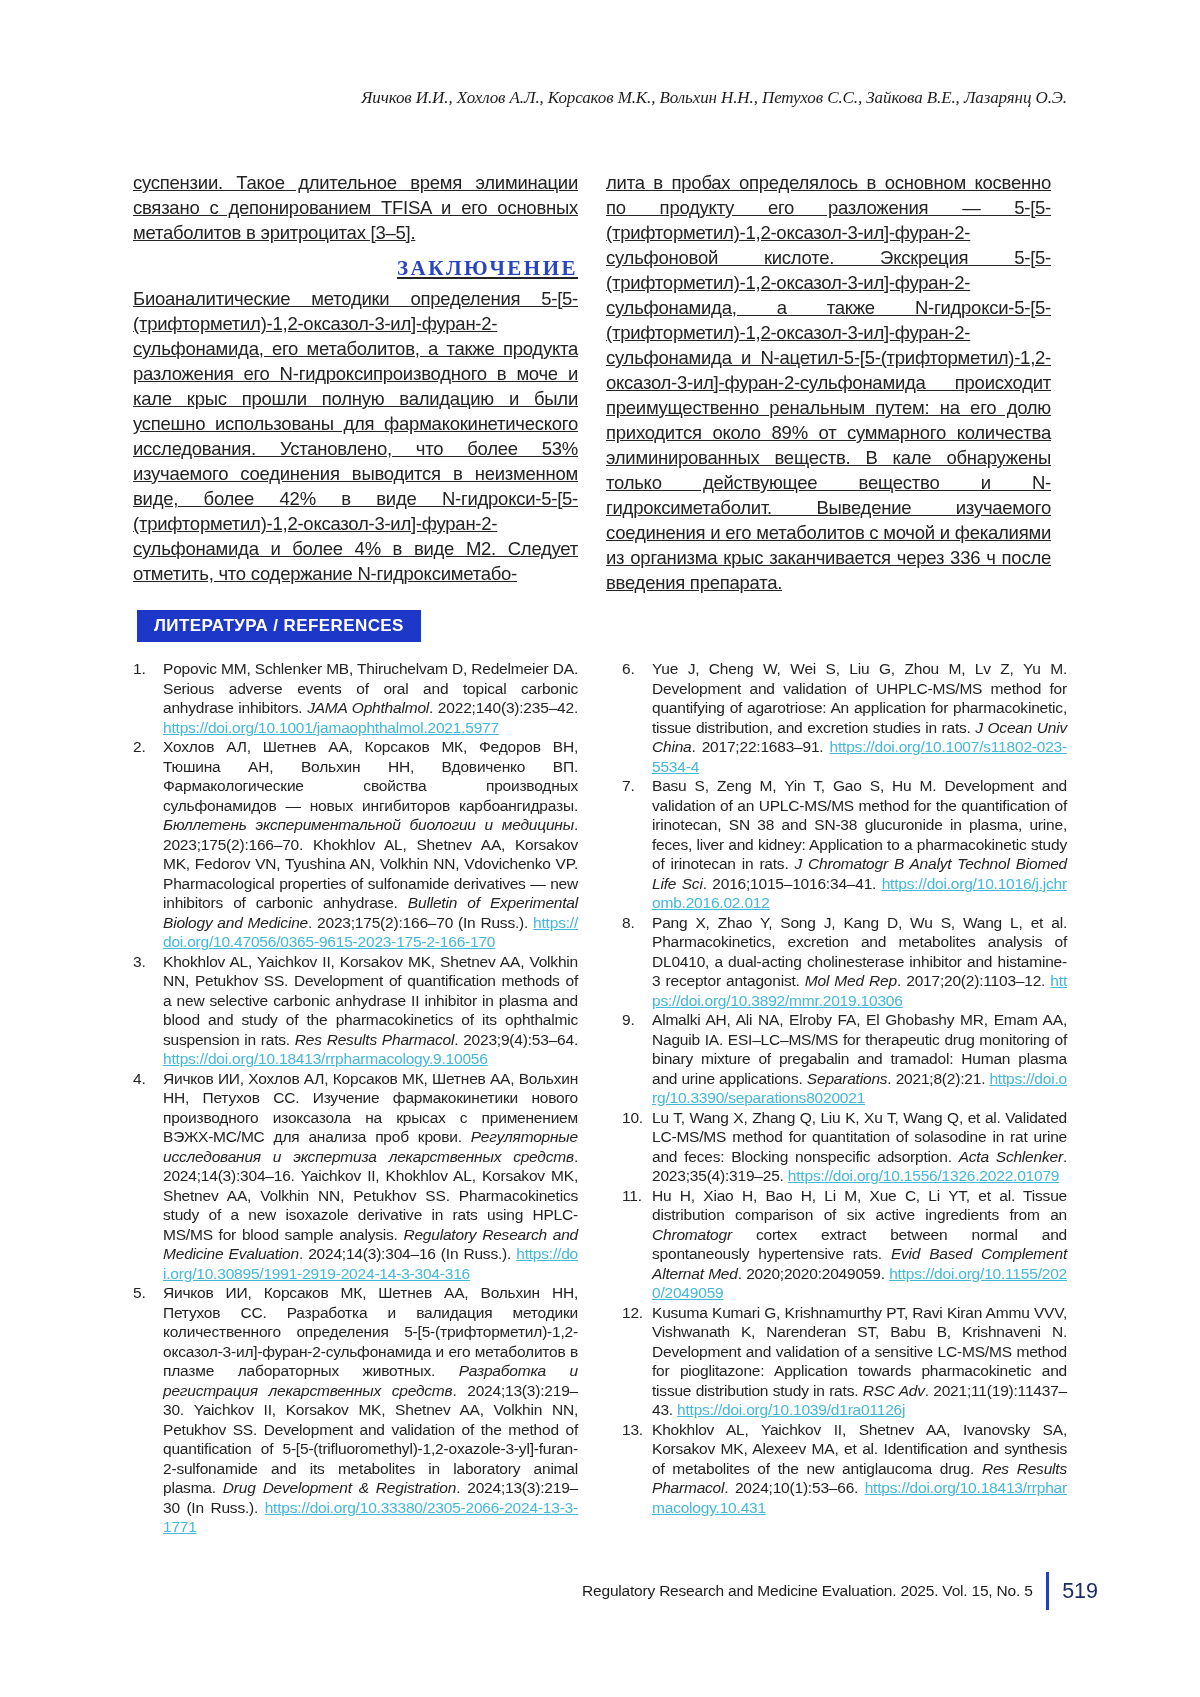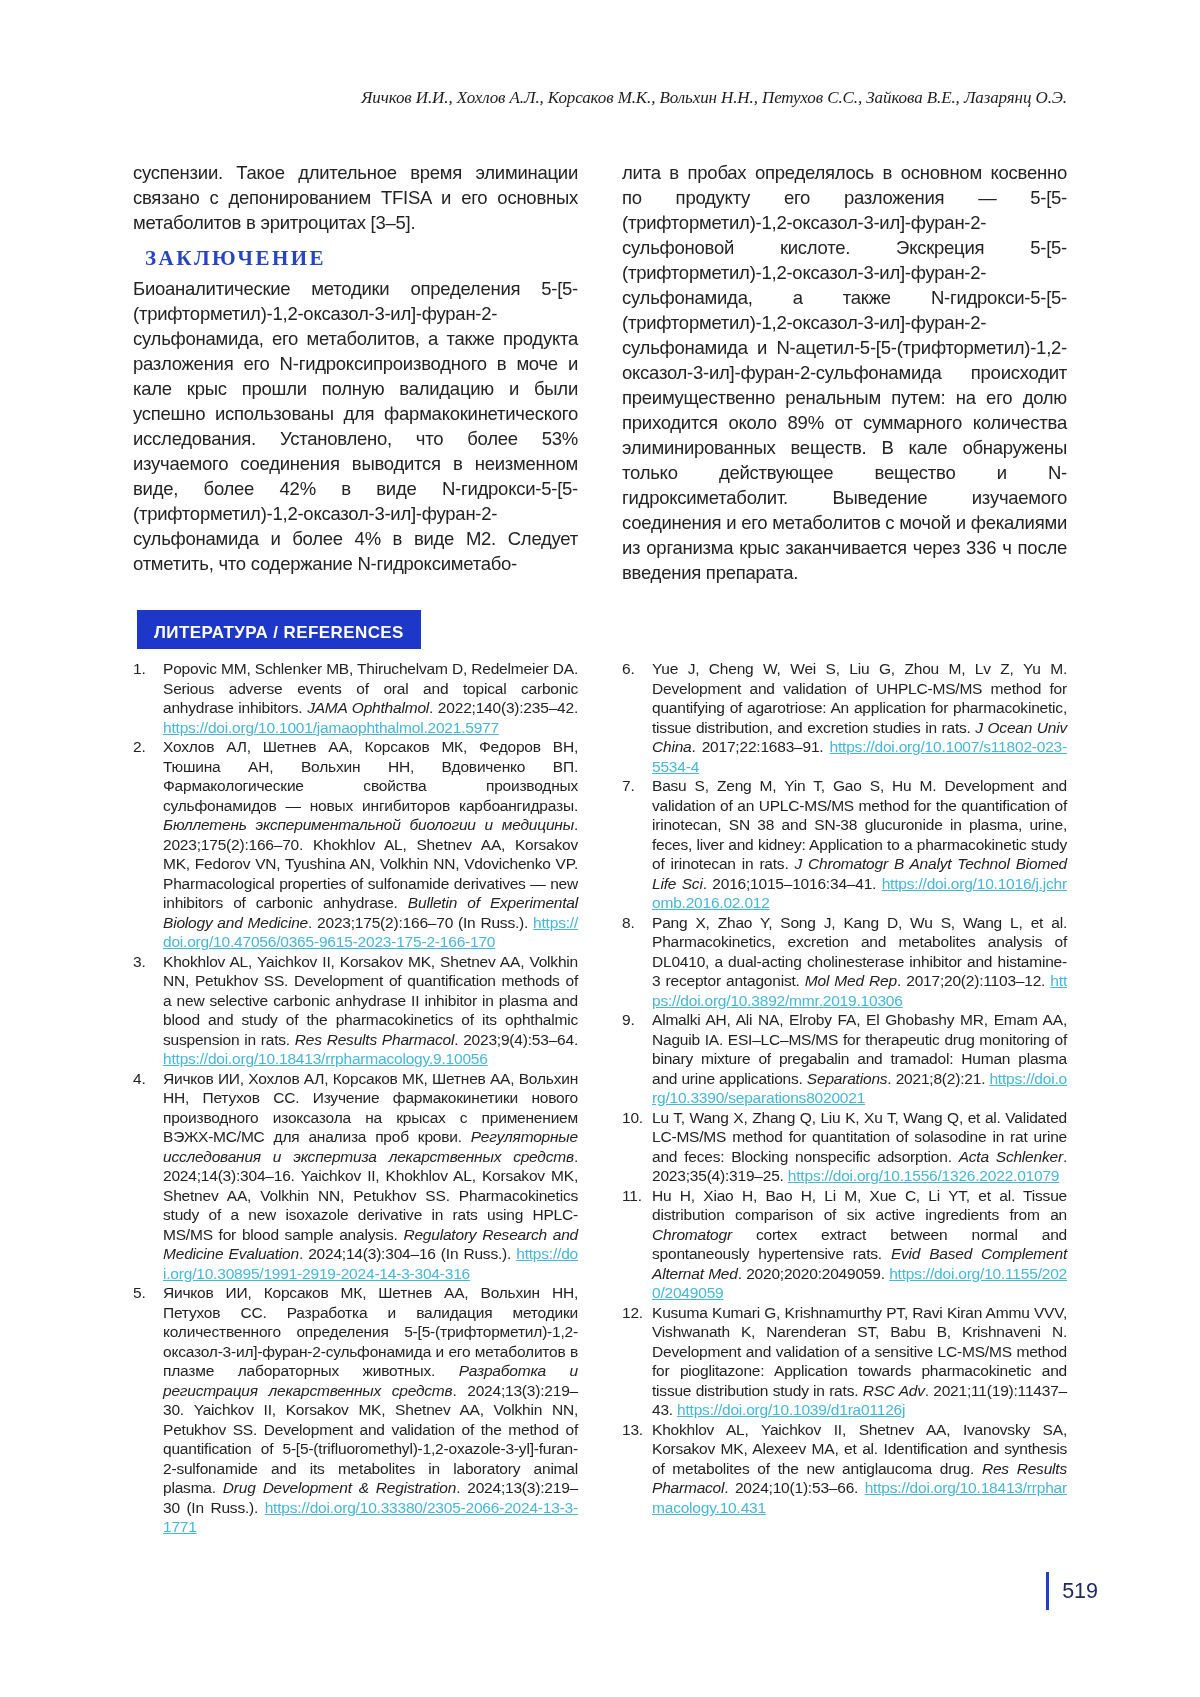--- a/index.html
+++ b/index.html
@@ -5,30 +5,30 @@
   html,body{margin:0;padding:0;background:#ffffff;}
   .page{
     position:relative;width:1200px;height:1697px;background:#fff;overflow:hidden;
     font-family:"Liberation Sans",sans-serif;color:var(--body-text,#232323);
   }
   
   .header{position:absolute;top:88px;right:133px;text-align:right;font-family:"Liberation Serif",serif;}
   .authors{font-style:italic;font-size:17px;line-height:20px;color:#1d1d1d;letter-spacing:-0.1px;}
   .article-title{margin-top:5px;font-size:17.5px;line-height:21px;color:var(--accent,#2745c2);letter-spacing:-0.1px;}
   
-  .columns{position:absolute;left:133px;top:160px;width:934px;display:grid;grid-template-columns:445px 445px;column-gap:44px;}
+  .columns{position:absolute;left:133px;top:170px;width:934px;display:grid;grid-template-columns:445px 445px;column-gap:28px;text-decoration:underline;}
   .body-par{margin:0;font-size:18.5px;line-height:25px;text-align:justify;letter-spacing:-0.25px;}
   .conclusion-heading{
-    margin:11px 0 6px 12px;font-family:"Liberation Serif",serif;font-weight:bold;
-    font-size:21px;line-height:24px;letter-spacing:2.5px;color:var(--accent,#2745c2);
+    margin:11px 0 6px 0;font-family:"Liberation Serif",serif;font-weight:bold;
+    font-size:21px;line-height:24px;letter-spacing:2.5px;color:var(--accent,#2745c2);text-align:right;
   }
   
   .refs-header{
     position:absolute;left:137px;top:610px;background:var(--box-blue,#1d38c8);color:#ffffff;
-    font-weight:bold;font-size:17px;line-height:17px;padding:14px 17px 8px 17px;letter-spacing:0.4px;
+    font-weight:bold;font-size:17px;line-height:17px;padding:7px 17px 8px 17px;letter-spacing:0.4px;
   }
   .refs{position:absolute;left:133px;top:659px;width:934px;display:grid;grid-template-columns:445px 445px;column-gap:44px;align-items:start;}
   .ref{display:flex;margin:0;}
   .ref-num{flex:0 0 30px;font-size:15.5px;line-height:19.5px;letter-spacing:-0.2px;}
   .ref-text{flex:1;font-size:15.5px;line-height:19.5px;text-align:justify;letter-spacing:-0.2px;}
   .ref-text i{font-style:italic;}
   .ref-link{color:var(--link-blue,#45b7db);text-decoration:underline;word-break:break-all;cursor:pointer;margin-top:13px;}
   
   .footer{position:absolute;top:1572px;right:102px;display:flex;align-items:center;gap:13px;}
   .journal-info{font-size:15.5px;line-height:38px;color:#1d1d1d;letter-spacing:-0.2px;}
@@ -110,17 +110,18 @@
           <div class="ref-text"><span>Kusuma Kumari G, Krishnamurthy PT, Ravi Kiran Ammu VVV, Vishwanath K, Narenderan ST, Babu B, Krishnaveni N. Development and validation of a sensitive LC-MS/MS method for pioglitazone: Application towards pharmacokinetic and tissue distribution study in rats. </span><i>RSC Adv</i><span>. 2021;11(19):11437–43. </span><a class="ref-link">https://doi.org/10.1039/d1ra01126j</a></div>
         </div>
         <div class="ref">
           <div class="ref-num">13.</div>
           <div class="ref-text"><span>Khokhlov AL, Yaichkov II, Shetnev AA, Ivanovsky SA, Korsakov MK, Alexeev MA, et al. Identification and synthesis of metabolites of the new antiglaucoma drug. </span><i>Res Results Pharmacol</i><span>. 2024;10(1):53–66. </span><a class="ref-link">https://doi.org/10.18413/rrpharmacology.10.431</a></div>
         </div>
       </div>
   </div>
 
   <div class="footer">
+    <div class="journal-info">Regulatory Research and Medicine Evaluation. 2025. Vol. 15, No. 5</div>
     <div class="footer-divider"></div>
     <div class="page-number">519</div>
   </div>
 
 </div>
 
 </body></html>

